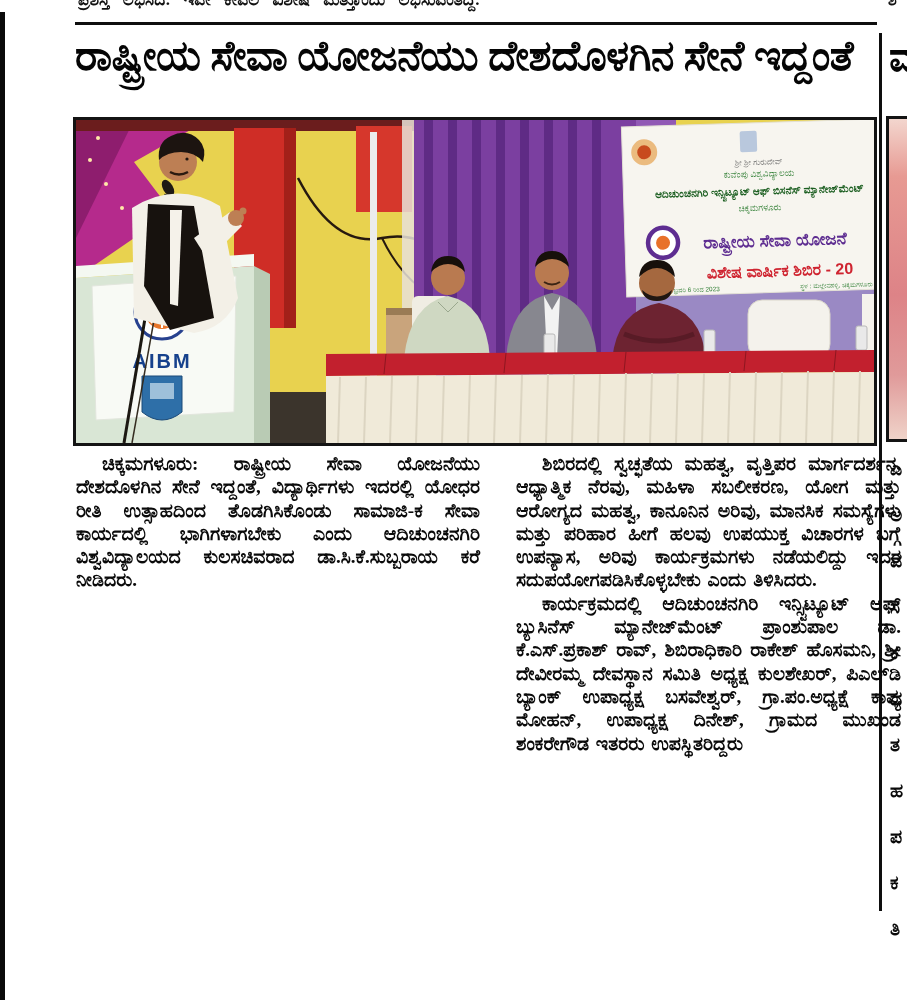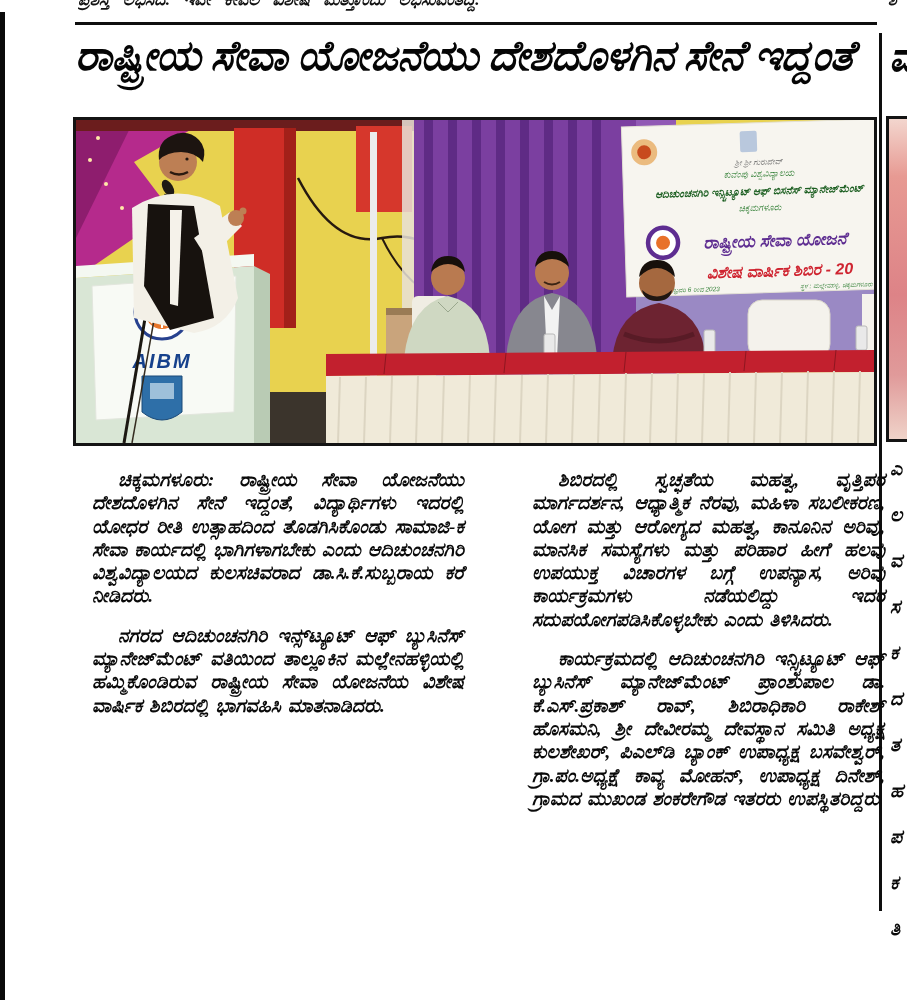--- a/index.html
+++ b/index.html
@@ -2,21 +2,21 @@
 <html><head>
 <meta charset="utf-8">
 <style>
   html,body{margin:0;padding:0;}
   body{
     width:907px;height:1000px;position:relative;overflow:hidden;
     background:#ffffff;
     font-family:"Liberation Serif","DejaVu Sans",serif;
     -webkit-font-smoothing:antialiased;
   }
-  .abs{position:absolute;font-style:italic;}
+  .abs{position:absolute;}
   
   .scan-edge-left{left:0;top:12px;width:5px;height:988px;background:#0a0a0a;}
   
   .top-cut{left:78px;top:0;width:625px;height:14px;overflow:hidden;}
   .top-cut span{display:block;margin-top:-10px;font-size:17px;font-weight:700;color:#111;
     word-spacing:9px;white-space:nowrap;}
   .top-cut-right{left:888px;top:0;width:19px;height:13px;overflow:hidden;}
   .top-cut-right span{display:block;margin-top:-9px;font-size:16px;font-weight:800;color:#111;}
   
   .top-rule{left:75px;top:22px;width:802px;height:3px;background:#0e0e0e;}
@@ -30,21 +30,21 @@
   
   .photo{left:73px;top:117px;width:804px;height:329px;border:3px solid #141414;
     box-sizing:border-box;background:#e8d24f;overflow:hidden;}
   
   .right-photo{left:886px;top:116px;width:21px;height:326px;border:3px solid #141414;
     border-right:none;box-sizing:border-box;
     background:linear-gradient(180deg,#f3d6ce 0%,#e79a93 18%,#dd8387 55%,#e09a9a 80%,#efd3c9 100%);}
   
   .col{top:452px;font-size:19px;line-height:23.3px;font-weight:700;color:#0a0a0a;
     text-align:justify;word-spacing:2px;}
-  .col p{margin:16px;text-indent:26px;}
+  .col p{margin:0;text-indent:26px;}
   .col1{left:76px;width:404px;}
   .col2{left:516px;width:385px;}
   
   .frag{left:890px;width:17px;height:24px;overflow:hidden;
     font-size:19px;font-weight:700;color:#0a0a0a;}
   svg text{font-family:"Liberation Sans","DejaVu Sans",sans-serif;}
 </style>
 </head>
 <body>
 
@@ -235,21 +235,20 @@
     <path d="M94,52 q9,5 18,0" stroke="#2a1a10" stroke-width="2.5" fill="none"></path>
     <circle cx="111" cy="39" r="1.6" fill="#201510"></circle>
   </g>
 </svg>
 </div>
 
 <div class="abs right-photo"></div>
 
 <div class="abs col col1">
   <p>ಚಿಕ್ಕಮಗಳೂರು: ರಾಷ್ಟ್ರೀಯ ಸೇವಾ ಯೋಜನೆಯು ದೇಶದೊಳಗಿನ ಸೇನೆ ಇದ್ದಂತೆ, ವಿದ್ಯಾರ್ಥಿಗಳು ಇದರಲ್ಲಿ ಯೋಧರ ರೀತಿ ಉತ್ಸಾಹದಿಂದ ತೊಡಗಿಸಿಕೊಂಡು ಸಾಮಾಜಿ-ಕ ಸೇವಾ ಕಾರ್ಯದಲ್ಲಿ ಭಾಗಿಗಳಾಗಬೇಕು ಎಂದು ಆದಿಚುಂಚನಗಿರಿ ವಿಶ್ವವಿದ್ಯಾಲಯದ ಕುಲಸಚಿವರಾದ ಡಾ.ಸಿ.ಕೆ.ಸುಬ್ಬರಾಯ ಕರೆ ನೀಡಿದರು.</p>
-  <p>ನಗರದ ಆದಿಚುಂಚನಗಿರಿ ಇನ್ಸ್‌ಟ್ಯೂಟ್ ಆಫ್ ಬ್ಯುಸಿನೆಸ್ ಮ್ಯಾನೇಜ್‌ಮೆಂಟ್ ವತಿಯಿಂದ ತಾಲ್ಲೂಕಿನ ಮಲ್ಲೇನಹಳ್ಳಿಯಲ್ಲಿ ಹಮ್ಮಿಕೊಂಡಿರುವ ರಾಷ್ಟ್ರೀಯ ಸೇವಾ ಯೋಜನೆಯ ವಿಶೇಷ ವಾರ್ಷಿಕ ಶಿಬಿರದಲ್ಲಿ ಭಾಗವಹಿಸಿ ಮಾತನಾಡಿದರು.</p>
 </div>
 <div class="abs col col2">
   <p>ಶಿಬಿರದಲ್ಲಿ ಸ್ವಚ್ಛತೆಯ ಮಹತ್ವ, ವೃತ್ತಿಪರ ಮಾರ್ಗದರ್ಶನ, ಆಧ್ಯಾತ್ಮಿಕ ನೆರವು, ಮಹಿಳಾ ಸಬಲೀಕರಣ, ಯೋಗ ಮತ್ತು ಆರೋಗ್ಯದ ಮಹತ್ವ, ಕಾನೂನಿನ ಅರಿವು, ಮಾನಸಿಕ ಸಮಸ್ಯೆಗಳು ಮತ್ತು ಪರಿಹಾರ ಹೀಗೆ ಹಲವು ಉಪಯುಕ್ತ ವಿಚಾರಗಳ ಬಗ್ಗೆ ಉಪನ್ಯಾಸ, ಅರಿವು ಕಾರ್ಯಕ್ರಮಗಳು ನಡೆಯಲಿದ್ದು ಇದರ ಸದುಪಯೋಗಪಡಿಸಿಕೊಳ್ಳಬೇಕು ಎಂದು ತಿಳಿಸಿದರು.</p>
   <p>ಕಾರ್ಯಕ್ರಮದಲ್ಲಿ ಆದಿಚುಂಚನಗಿರಿ ಇನ್ಸ್ಟಿಟ್ಯೂಟ್ ಆಫ್ ಬ್ಯುಸಿನೆಸ್ ಮ್ಯಾನೇಜ್‌ಮೆಂಟ್ ಪ್ರಾಂಶುಪಾಲ ಡಾ. ಕೆ.ಎಸ್.ಪ್ರಕಾಶ್ ರಾವ್, ಶಿಬಿರಾಧಿಕಾರಿ ರಾಕೇಶ್ ಹೊಸಮನಿ, ಶ್ರೀ ದೇವೀರಮ್ಮ ದೇವಸ್ಥಾನ ಸಮಿತಿ ಅಧ್ಯಕ್ಷ ಕುಲಶೇಖರ್, ಪಿಎಲ್‌ಡಿ ಬ್ಯಾಂಕ್ ಉಪಾಧ್ಯಕ್ಷ ಬಸವೇಶ್ವರ್, ಗ್ರಾ.ಪಂ.ಅಧ್ಯಕ್ಷೆ ಕಾವ್ಯ ಮೋಹನ್, ಉಪಾಧ್ಯಕ್ಷ ದಿನೇಶ್, ಗ್ರಾಮದ ಮುಖಂಡ ಶಂಕರೇಗೌಡ ಇತರರು ಉಪಸ್ಥಿತರಿದ್ದರು</p>
 </div>
 
 <div class="abs frag" style="top:458px">ಎ</div>
 <div class="abs frag" style="top:504px">ಲ</div>
 <div class="abs frag" style="top:550px">ವ</div>
 <div class="abs frag" style="top:596px">ಸ</div>

